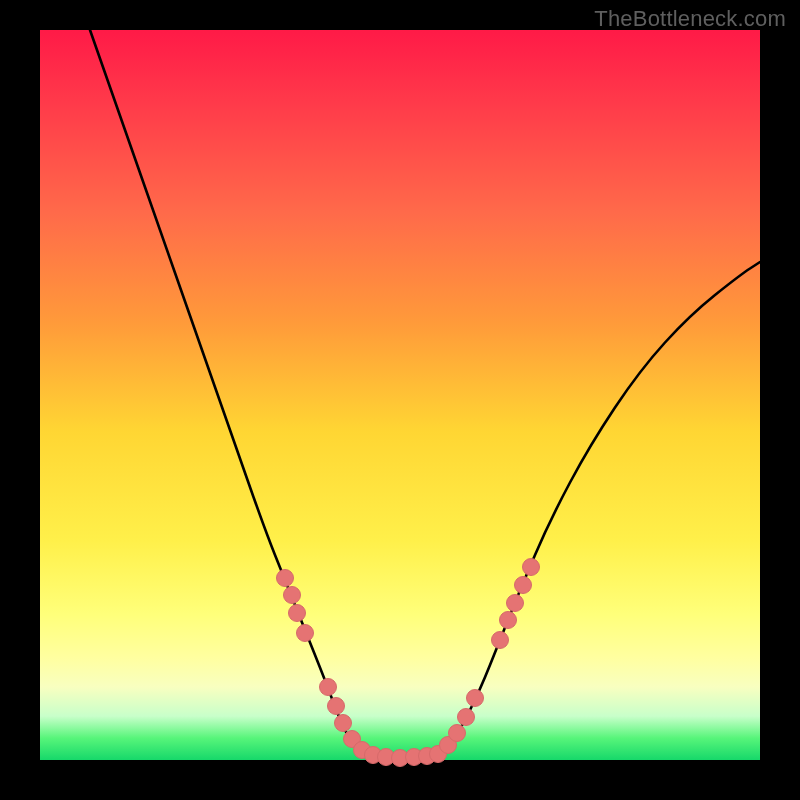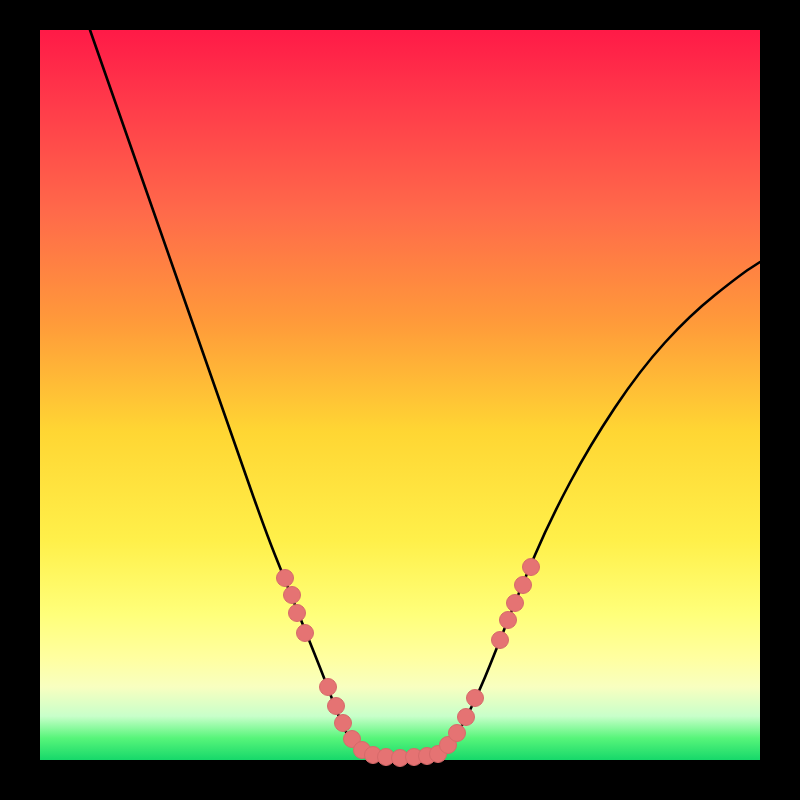--- a/index.html
+++ b/index.html
@@ -55,20 +55,21 @@
     top: 0;
     width: 720px;
     height: 730px;
     overflow: visible;
   }
 </style>
 </head>
 <body>
 
 <div class="frame">
+  <div class="watermark">TheBottleneck.com</div>
   <div class="plot-area">
     <svg class="curve" viewBox="0 0 720 730">
       <path id="curve-path" fill="none" stroke="#000000" stroke-width="2.6" stroke-linecap="round" d="M 50 0 Q 50 0 67.5 50 Q 85 100 102.5 150 Q 120 200 137.5 250 Q 155 300 172.5 350 Q 190 400 207.5 450 Q 225 500 235 525 Q 245 550 255 575 Q 265 600 275 625 Q 285 650 292.5 670 Q 300 690 305 700 Q 310 710 314 715 Q 318 720 322 722.5 Q 326 725 333 726 Q 340 727 347.5 727.5 Q 355 728 362.5 728 Q 370 728 377.5 727.5 Q 385 727 391.5 726 Q 398 725 403 721.5 Q 408 718 414 709 Q 420 700 430 680 Q 440 660 450 635 Q 460 610 470 585 Q 480 560 495 525 Q 510 490 530 452.5 Q 550 415 575 377.5 Q 600 340 625 312.5 Q 650 285 675 265 Q 700 245 710 238.5 T 720 232"></path>
       <g id="dots">
           <circle cx="245" cy="548" r="8.5" fill="#e57373" stroke="#d66a6a" stroke-width="1"></circle>
           <circle cx="252" cy="565" r="8.5" fill="#e57373" stroke="#d66a6a" stroke-width="1"></circle>
           <circle cx="257" cy="583" r="8.5" fill="#e57373" stroke="#d66a6a" stroke-width="1"></circle>
           <circle cx="265" cy="603" r="8.5" fill="#e57373" stroke="#d66a6a" stroke-width="1"></circle>
           <circle cx="288" cy="657" r="8.5" fill="#e57373" stroke="#d66a6a" stroke-width="1"></circle>
           <circle cx="296" cy="676" r="8.5" fill="#e57373" stroke="#d66a6a" stroke-width="1"></circle>

